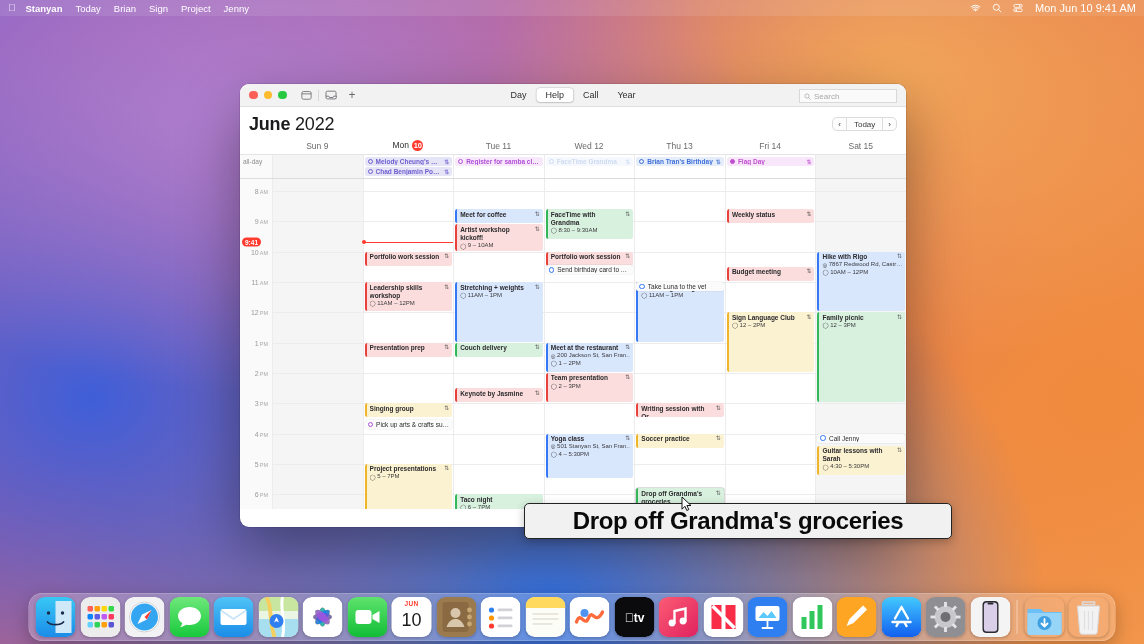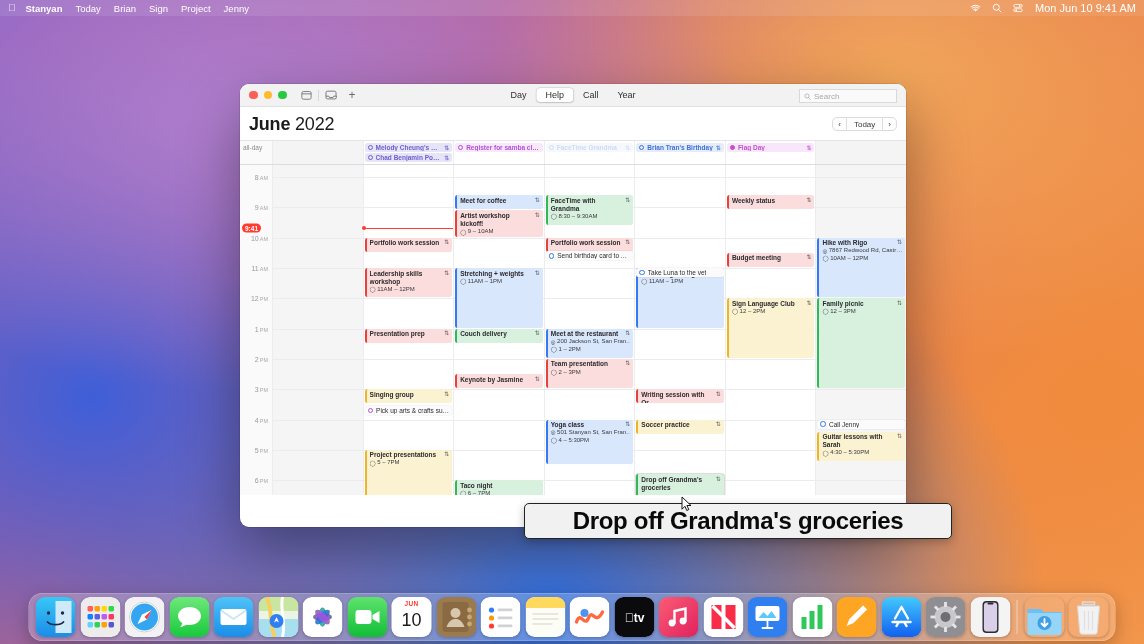--- a/index.html
+++ b/index.html
@@ -260,20 +260,29 @@
       <b>June</b>
       <span class="yr">2022</span>
     </div>
     <div class="nav">
       <span class="nb">‹</span>
       <span class="nb today">Today</span>
       <span class="nb">›</span>
     </div>
   </div>
 
+  <div class="daynames" id="daynames">
+      <div class="dn">Sun 9</div>
+      <div class="dn today-col"><span>Mon </span><span class="num-badge">10</span></div>
+      <div class="dn">Tue 11</div>
+      <div class="dn">Wed 12</div>
+      <div class="dn">Thu 13</div>
+      <div class="dn">Fri 14</div>
+      <div class="dn">Sat 15</div>
+    </div>
 
   <div class="allday">
     <div class="allday-label">all-day</div>
     <div class="allday-cols" id="alldaycols">
         <div class="ad-col shaded"></div>
         <div class="ad-col">
           <div class="chip" style="background: rgb(230, 228, 247); color: rgb(108, 94, 207);">
             <span class="ring"></span>
             <span class="ttl">Melody Cheung's Birt…</span>
             <span class="rep">⇅</span>

